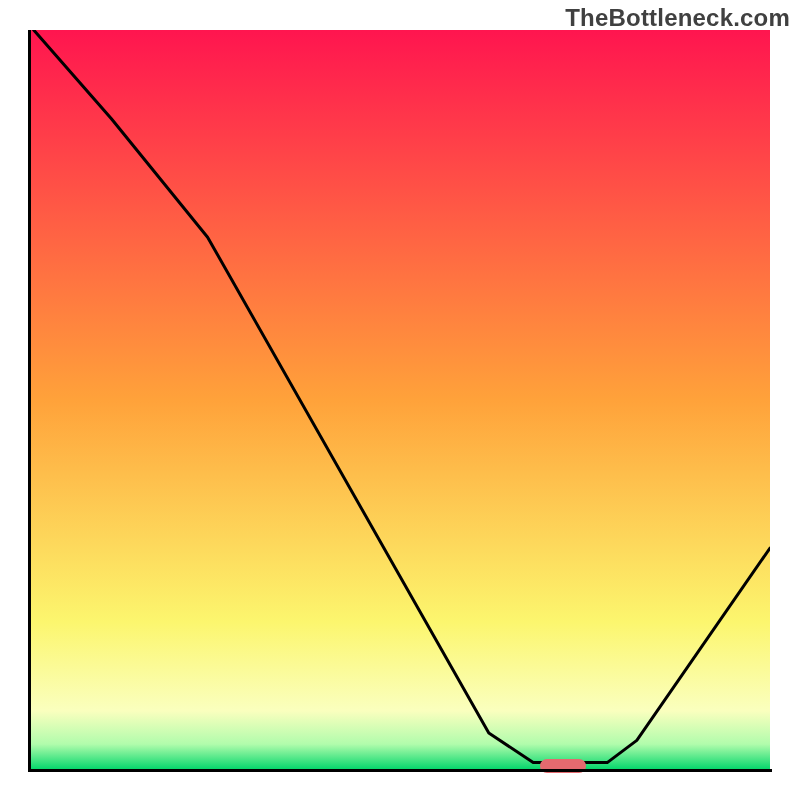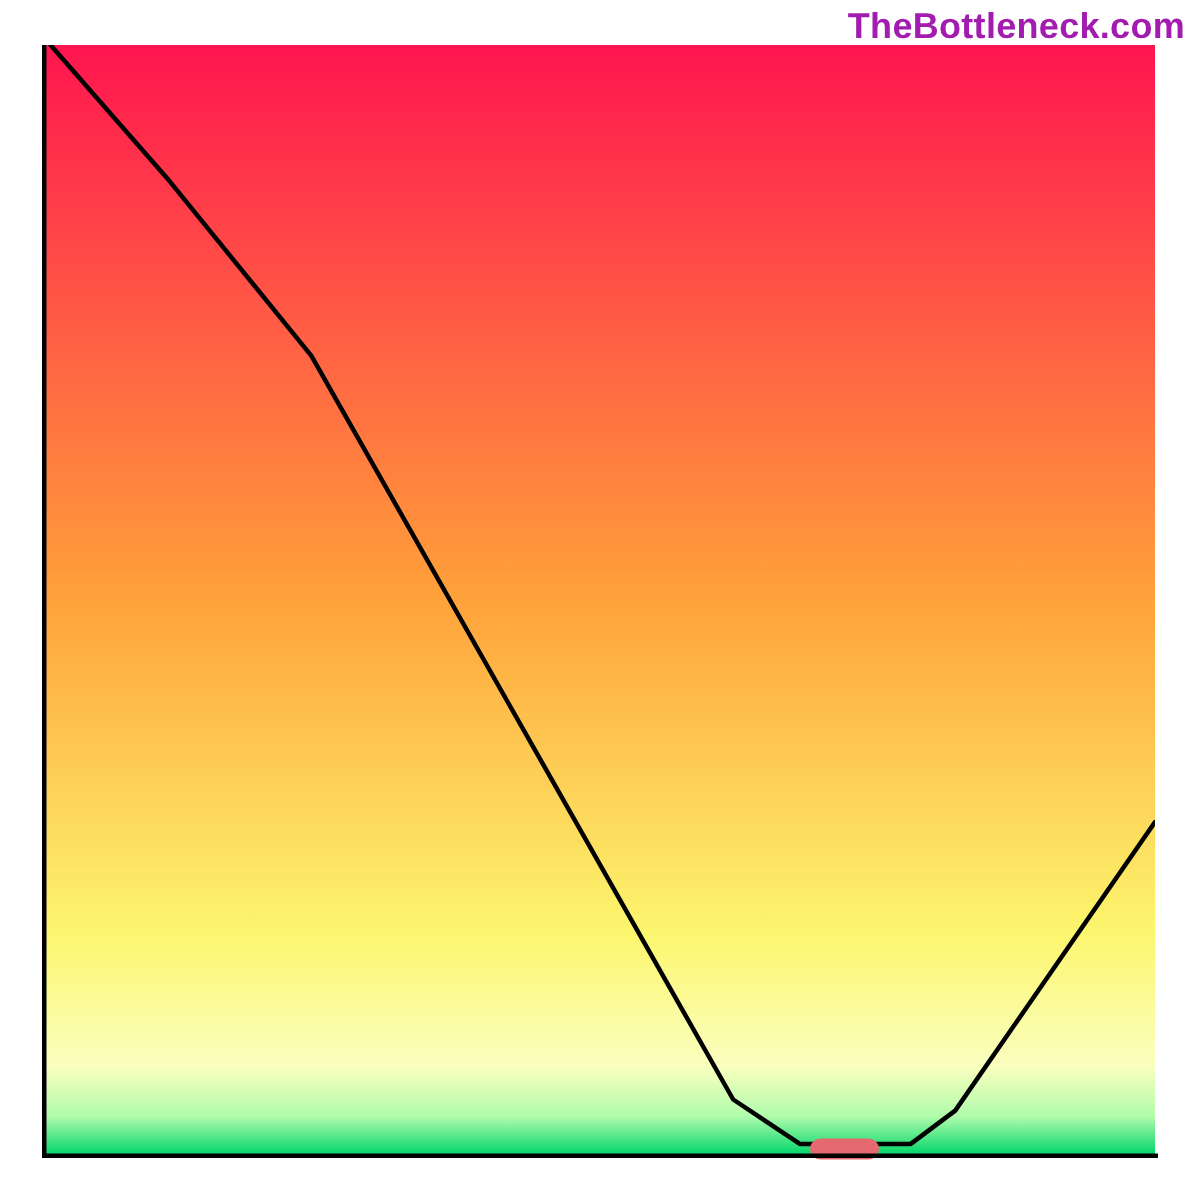--- a/index.html
+++ b/index.html
@@ -10,21 +10,21 @@
     height: 800px;
     background: #ffffff;
   }
   .watermark {
     position: absolute;
     top: 4px;
     right: 10px;
     font-family: Arial, Helvetica, sans-serif;
     font-size: 24px;
     font-weight: bold;
-    color: #a21caf;
+    color: #404040;
     letter-spacing: 0.2px;
     z-index: 3;
   }
   .plot-area {
     position: absolute;
     left: 30px;
     top: 30px;
     width: 740px;
     height: 740px;
     z-index: 1;

